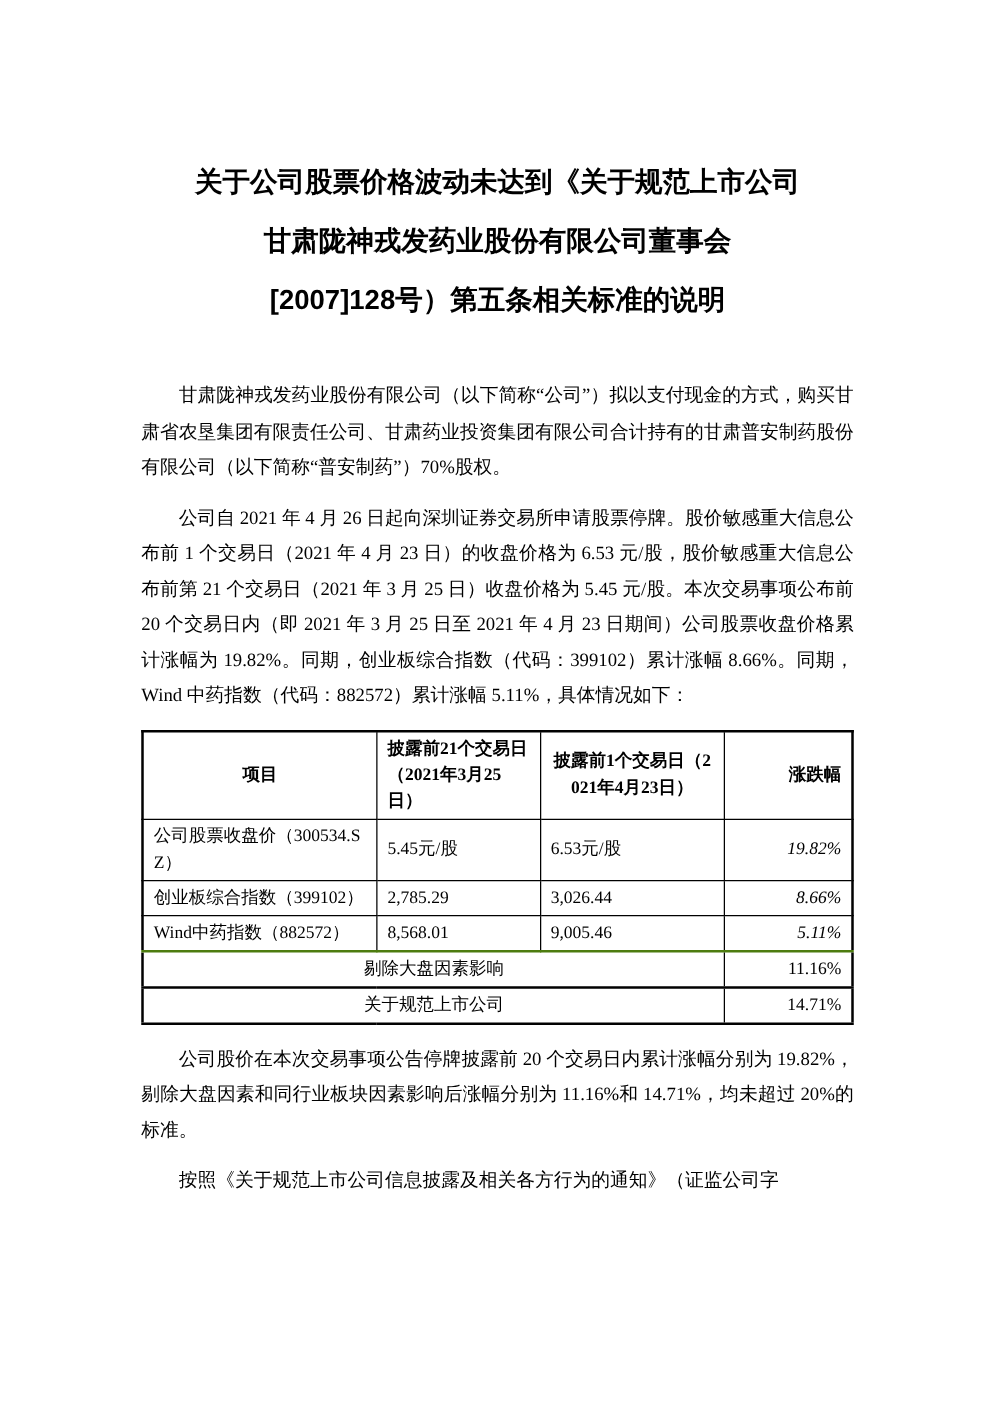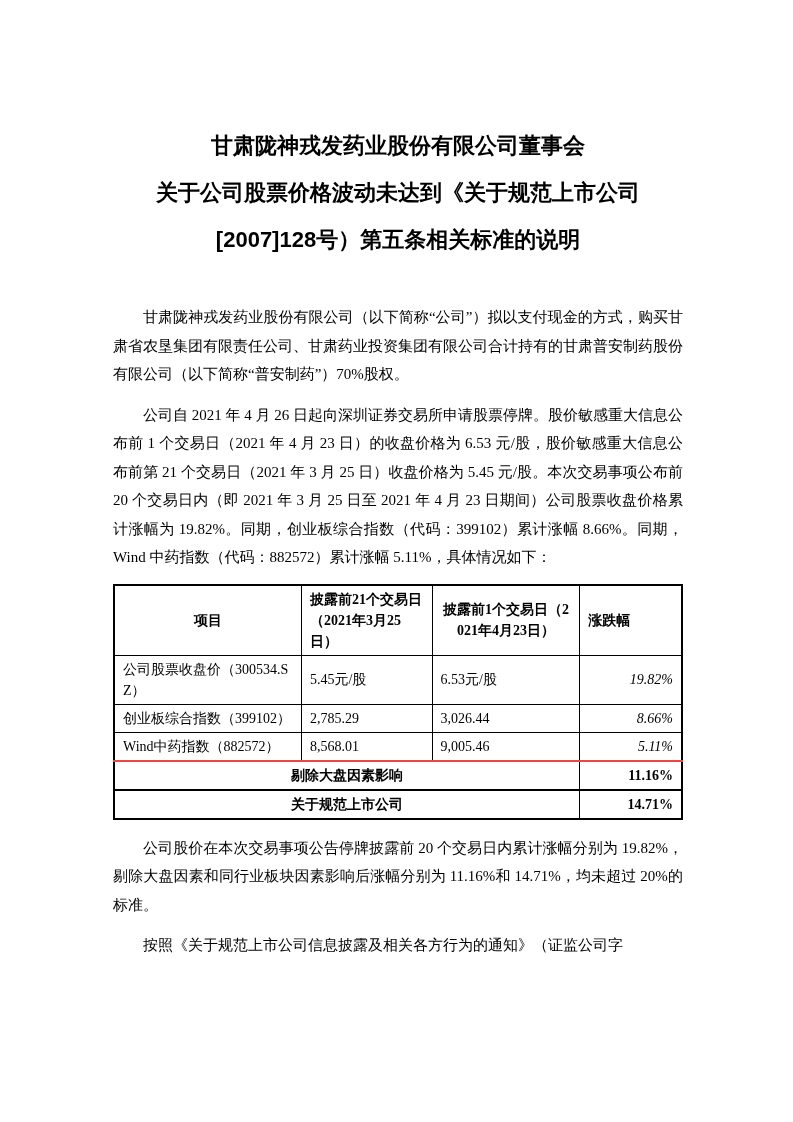--- a/index.html
+++ b/index.html
@@ -49,41 +49,41 @@
     padding: 3px 8px;
     line-height: 21px;
     vertical-align: middle;
     word-break: break-all;
   }
   .rate-table { border: 2px solid #000000; }
   .rate-table thead th { font-weight: bold; }
   .th-item { text-align: center; }
   .th-col21 { text-align: left; }
   .th-col1 { text-align: center; }
-  .th-change { text-align: left; }
+  .th-change { text-align: right; }
   .cell-item { text-align: left; font-family: Liberation Serif, serif; }
   .cell-before { text-align: left; padding-left: 16px; }
   .cell-after { }
   .cell-change { text-align: right; padding-right: 8px; font-style: italic; }
   .summary-row td {
-    font-weight: bold;
-    border-top: 2px solid #ef4444;
+    font-weight: normal;
+    border-top: 2px solid #4d7c0f;
     border-bottom: 2px solid #000;
   }
   .summary-label { text-align: center; }
   .summary-value { text-align: right; padding-right: 8px; }
 </style>
 </head>
 <body>
 
 <div class="page">
 
   <div class="doc-title">
+    <div class="title-line">关于公司股票价格波动未达到《关于规范上市公司</div>
     <div class="title-line">甘肃陇神戎发药业股份有限公司董事会</div>
-    <div class="title-line">关于公司股票价格波动未达到《关于规范上市公司</div>
     <div class="title-line">[2007]128号）第五条相关标准的说明</div>
   </div>
 
   <div class="body-copy">
     <p class="para">甘肃陇神戎发药业股份有限公司（以下简称“公司”）拟以支付现金的方式，购买甘肃省农垦集团有限责任公司、甘肃药业投资集团有限公司合计持有的甘肃普安制药股份有限公司（以下简称“普安制药”）70%股权。</p>
     <p class="para">公司自 2021 年 4 月 26 日起向深圳证券交易所申请股票停牌。股价敏感重大信息公布前 1 个交易日（2021 年 4 月 23 日）的收盘价格为 6.53 元/股，股价敏感重大信息公布前第 21 个交易日（2021 年 3 月 25 日）收盘价格为 5.45 元/股。本次交易事项公布前 20 个交易日内（即 2021 年 3 月 25 日至 2021 年 4 月 23 日期间）公司股票收盘价格累计涨幅为 19.82%。同期，创业板综合指数（代码：399102）累计涨幅 8.66%。同期，Wind 中药指数（代码：882572）累计涨幅 5.11%，具体情况如下：</p>
 
     <table class="rate-table">
       <colgroup>
         <col style="width:33%">

